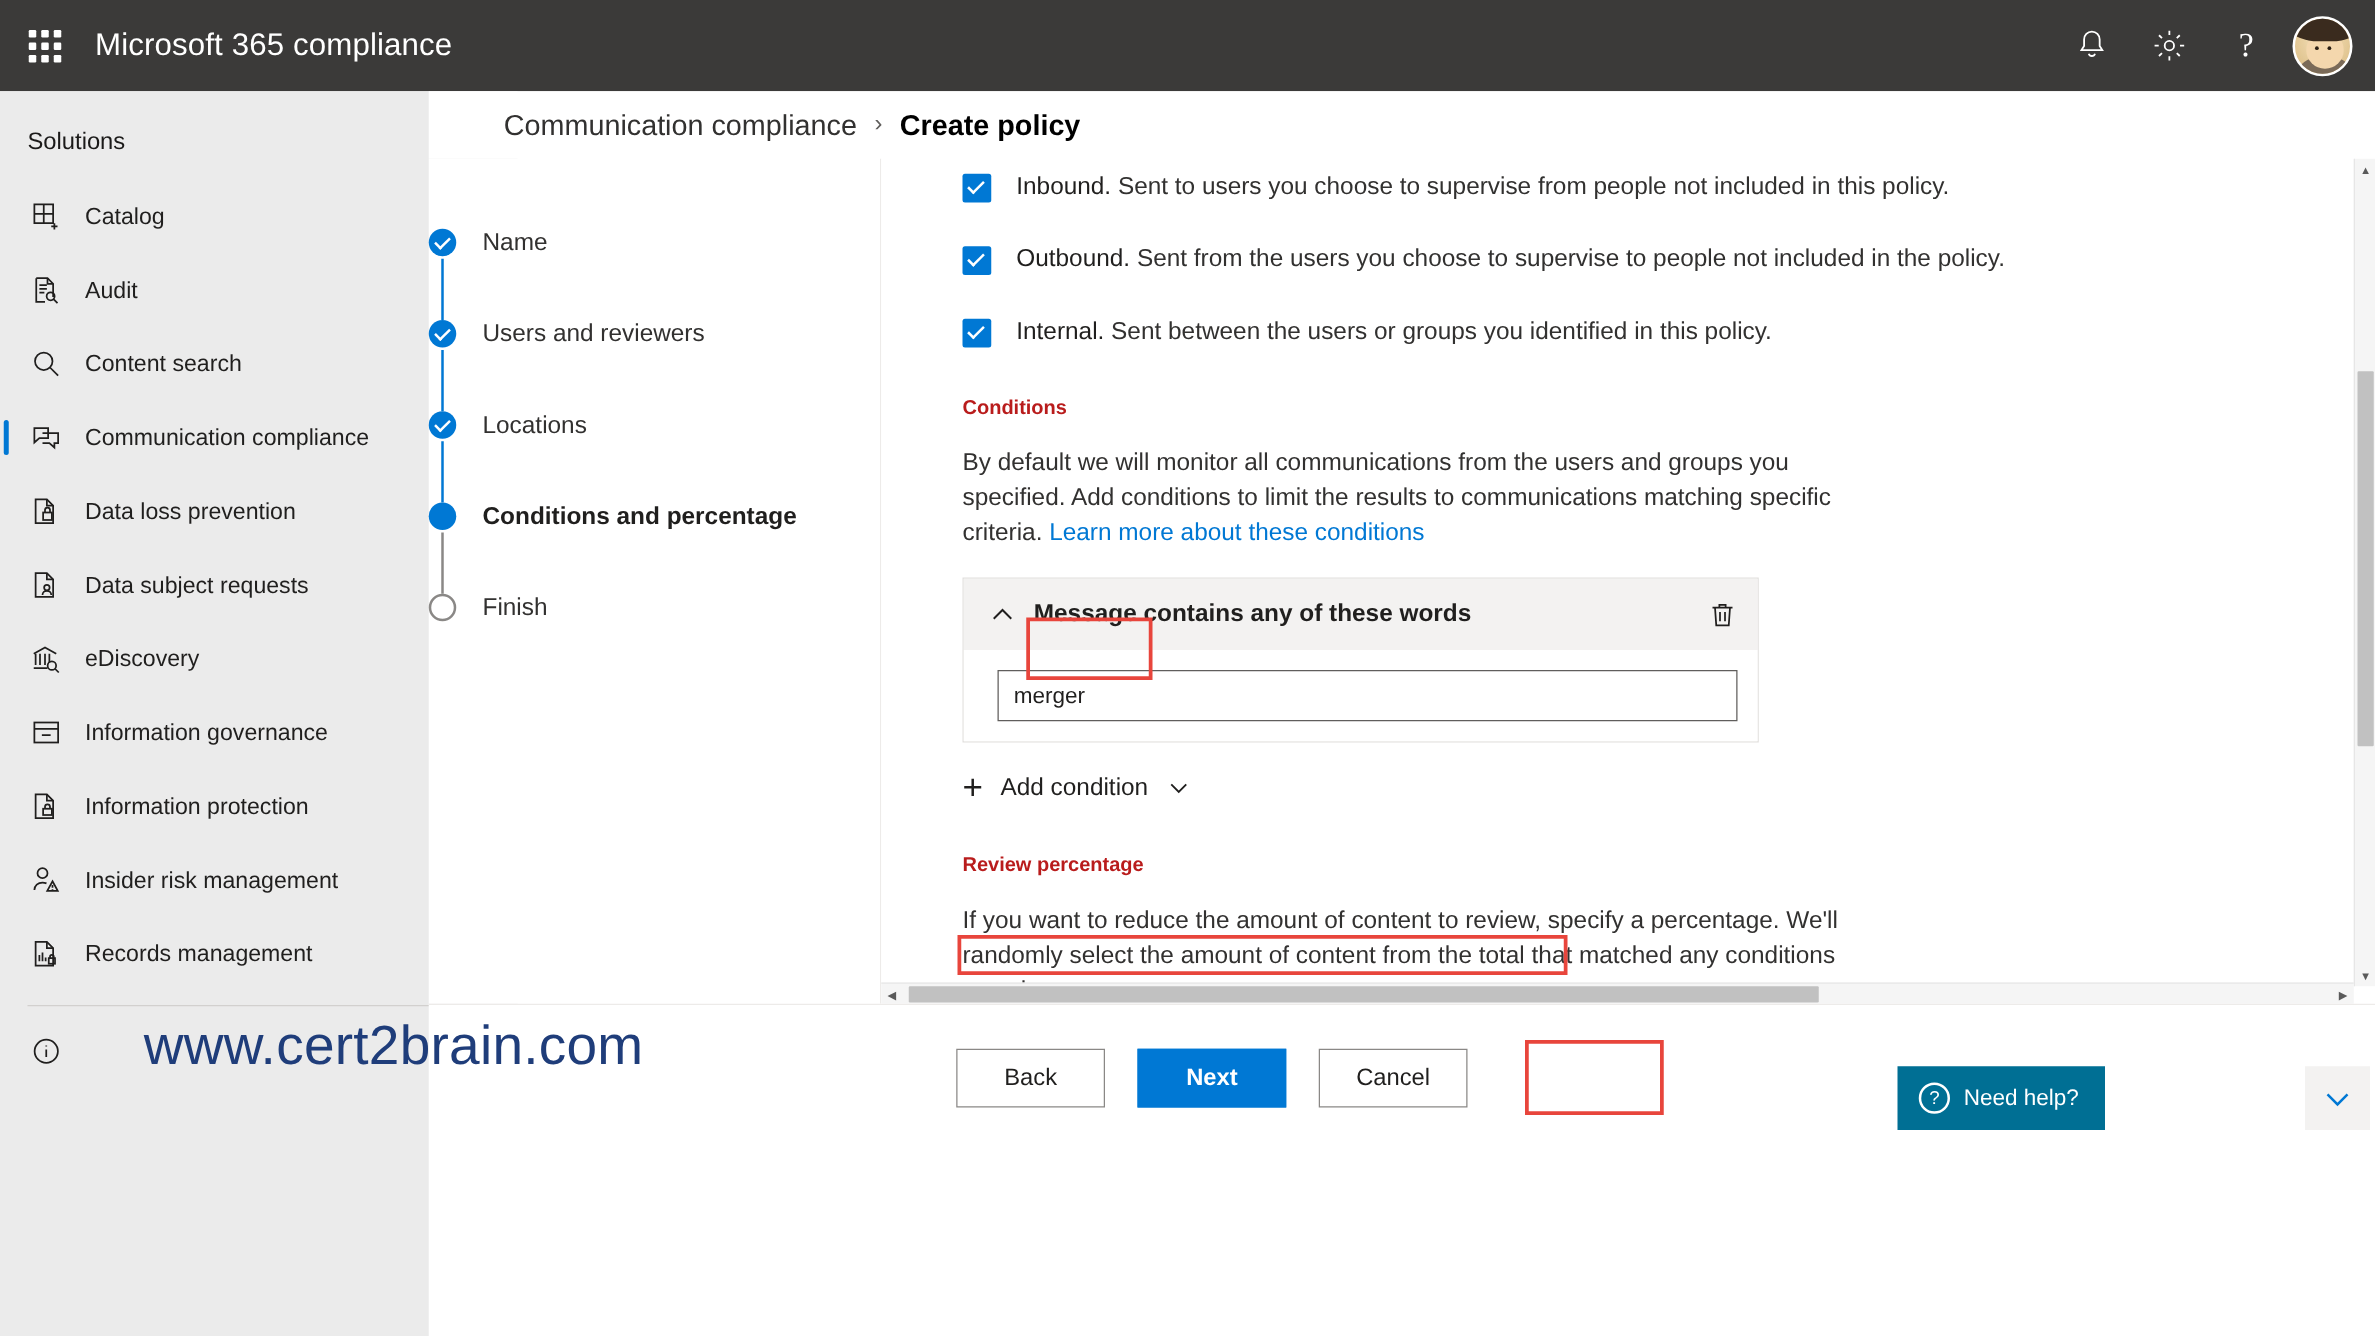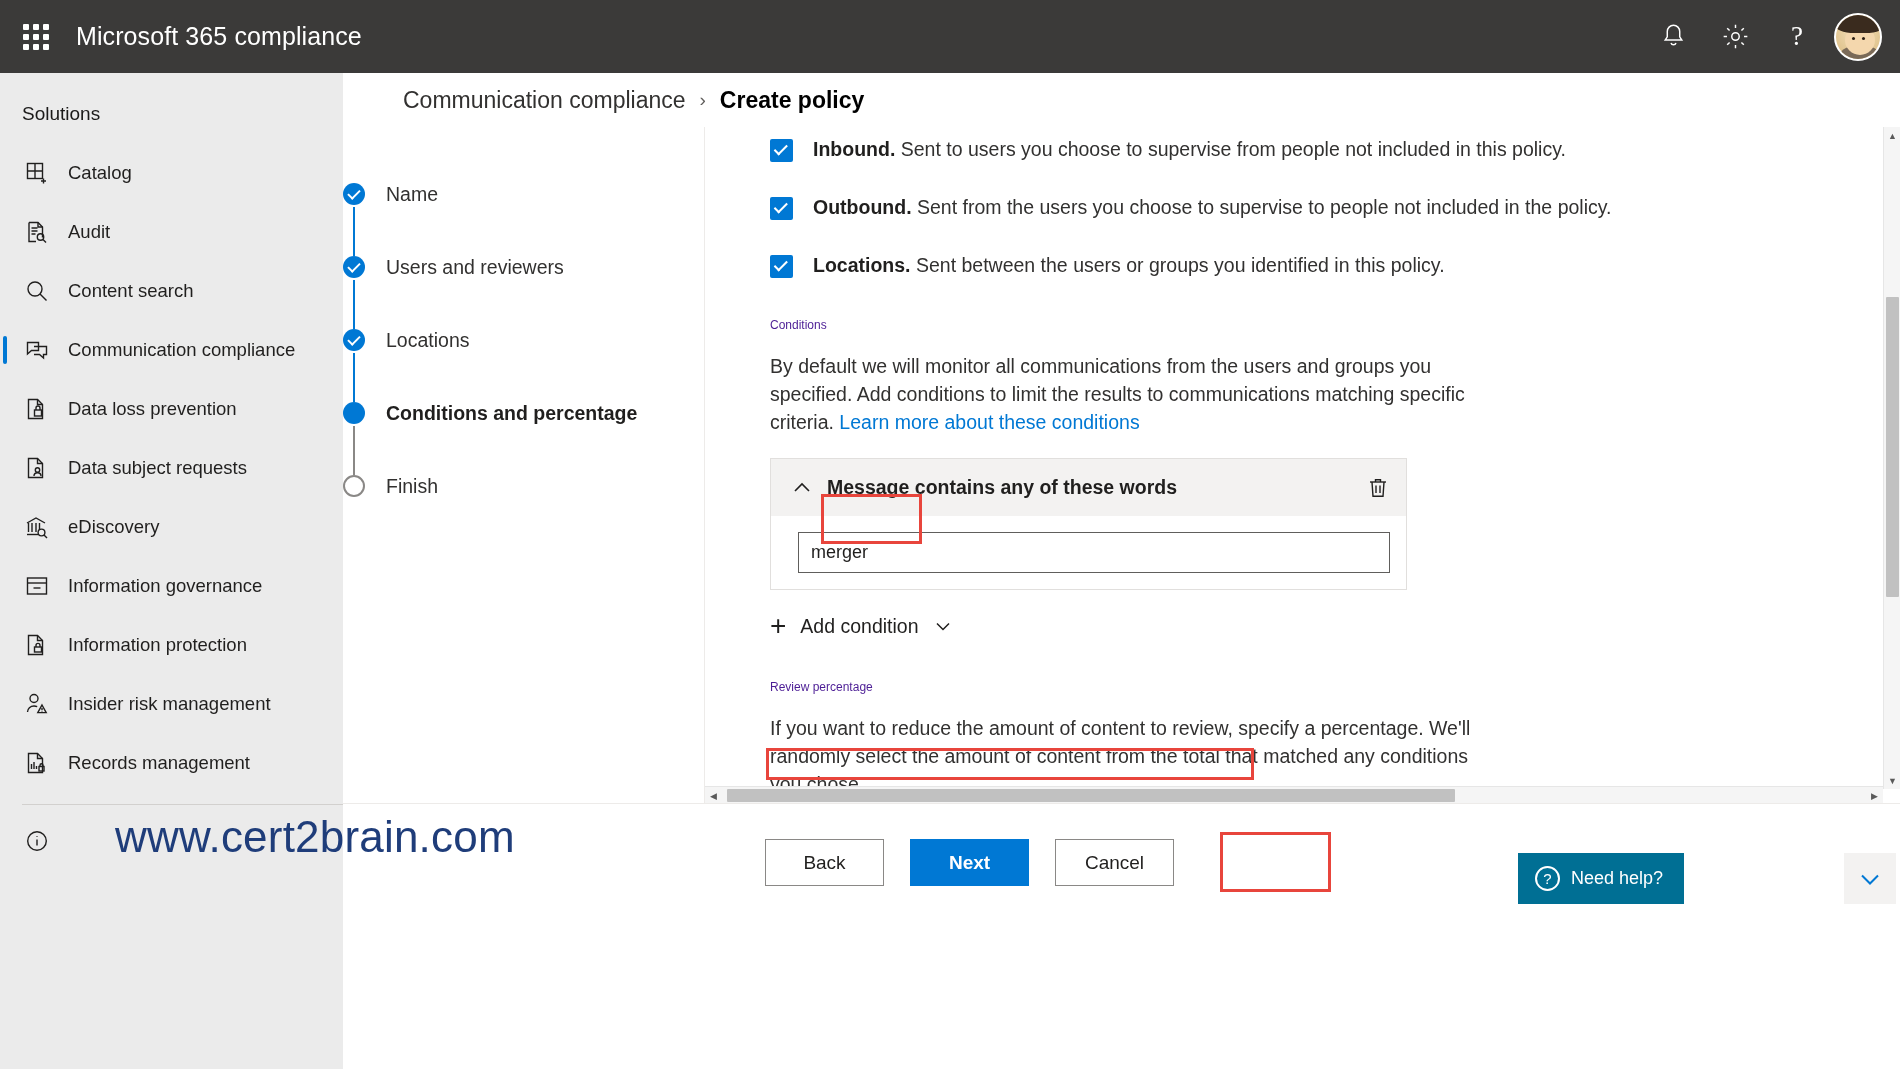--- a/index.html
+++ b/index.html
@@ -131,23 +131,23 @@
   .cbrow { display: flex; align-items: flex-start; margin-bottom: 33px; }
   .cbox {
     width: 23px; height: 23px; flex: 0 0 23px; background: #0078d4; border-radius: 2px;
     display: flex; align-items: center; justify-content: center; margin-top: 2px; cursor: pointer;
   }
   .cbox::after {
     content: ""; width: 11px; height: 5px; border-left: 2px solid #fff; border-bottom: 2px solid #fff;
     transform: rotate(-45deg) translate(1px, -2px);
   }
   .cbtext { font-size: 19.5px; color: #323130; margin-left: 20px; line-height: 24px; }
-  .cbtext b { color: #201f1e; font-weight: 700; }
-
-  .sec-title { font-size: 12px; font-weight: 400; color: #4c1d95; margin: 40px 0 20px 0; }
+  .cbtext b { color: #201f1e; font-weight: 400; }
+
+  .sec-title { font-size: 16px; font-weight: 700; color: #b91c1c; margin: 40px 0 20px 0; }
   .sec-desc { font-size: 19.5px; color: #323130; line-height: 28px; max-width: 720px; }
   .sec-desc a { color: #0078d4; text-decoration: none; cursor: pointer; }
 
   .cond-card { margin-top: 22px; width: 637px; border: 1px solid #e1dfdd; }
   .cond-head {
     height: 57px; background: #f3f2f1; display: flex; align-items: center; padding: 0 16px 0 14px;
   }
   .cond-chev { width: 34px; display: flex; align-items: center; justify-content: center; cursor: pointer; color: #201f1e; }
   .cond-title { font-size: 19.5px; font-weight: 700; color: #201f1e; margin-left: 8px; }
   .cond-trash { margin-left: auto; cursor: pointer; color: #201f1e; display: flex; }
@@ -497,21 +497,21 @@
         <span class="cbox"></span>
         <span class="cbtext">
           <b>Outbound.</b>
           <span>Sent from the users you choose to supervise to people not included in the policy.</span>
         </span>
       </div>
 
       <div class="cbrow">
         <span class="cbox"></span>
         <span class="cbtext">
-          <b>Locations.</b>
+          <b>Internal.</b>
           <span>Sent between the users or groups you identified in this policy.</span>
         </span>
       </div>
 
       <div class="sec-title">Conditions</div>
 
       <div class="sec-desc">
         <span>By default we will monitor all communications from the users and groups you specified. Add conditions to limit the results to communications matching specific criteria.</span>
         <a>Learn more about these conditions</a>
       </div>

